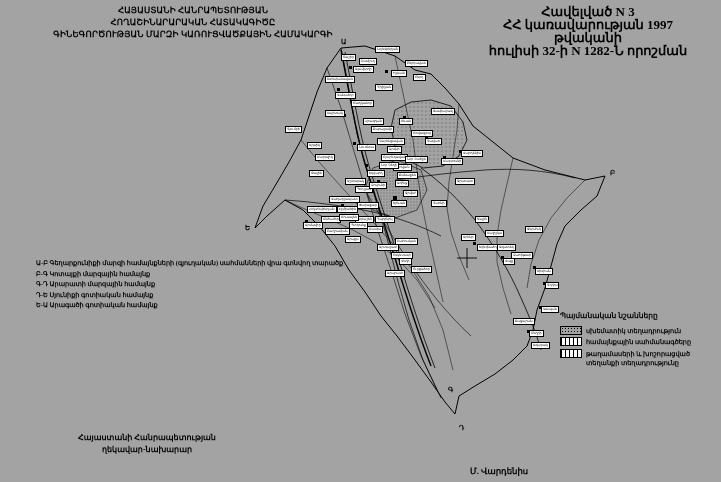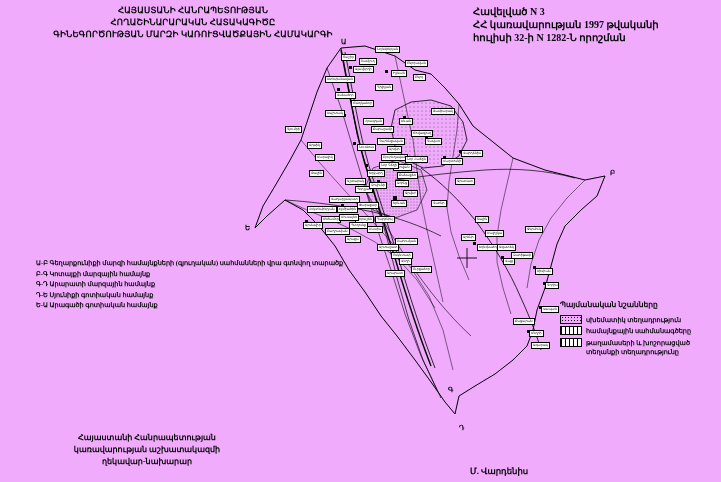--- a/index.html
+++ b/index.html
@@ -9,40 +9,40 @@
   }
   body {
     font-family: "Liberation Serif", serif;
     color: #000000;
   }
   #page {
     position: relative;
     width: 721px;
     height: 482px;
     overflow: hidden;
-    background: #f0abfc;
+    background: #a3a3a3;
   }
   .title-left {
     position: absolute;
     left: 28px;
     top: 4px;
     width: 330px;
     text-align: center;
     font-size: 8.5px;
     font-weight: bold;
     line-height: 12px;
     letter-spacing: 0.2px;
   }
   .title-right {
     position: absolute;
     right: 18px;
     top: 5px;
     width: 230px;
-    text-align: left;
-    font-size: 10px;
+    text-align: center;
+    font-size: 13px;
     font-weight: bold;
     line-height: 13px;
   }
   .legend-left {
     position: absolute;
     left: 36px;
     top: 258px;
     width: 210px;
     font-size: 6.5px;
     line-height: 10.5px;
@@ -63,20 +63,21 @@
     top: 300px;
     width: 160px;
     font-size: 6.5px;
     line-height: 9.5px;
     font-weight: bold;
   }
   .legend-right .legend-head {
     font-size: 7.5px;
     margin-bottom: 5px;
     font-weight: bold;
+    margin-top: 11px;
   }
   .lr-row {
     display: flex;
     align-items: flex-start;
     margin-bottom: 2px;
   }
   .lr-swatch {
     width: 22px;
     height: 9px;
     margin-right: 4px;
@@ -332,19 +333,18 @@
       <span class="lr-text">համայնքային սահմանագծերը</span>
     </div>
     <div class="lr-row">
       <span class="lr-swatch sw-cross"></span>
       <span class="lr-text">թաղամասերի և խոշորացված տեղանքի տեղադրությունը</span>
     </div>
   </div>
 
   <div class="footer-left">
     <div>Հայաստանի Հանրապետության</div>
-    <div>կառավարության աշխատակազմի</div>
     <div>ղեկավար-նախարար</div>
   </div>
 
   <div class="footer-right">Մ. Վարդենիս</div>
 
 </div>
 
 </body></html>

